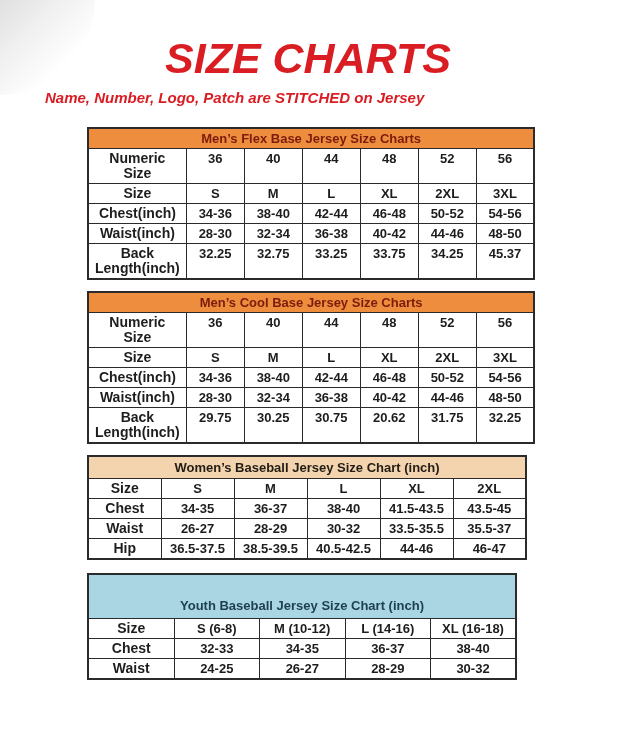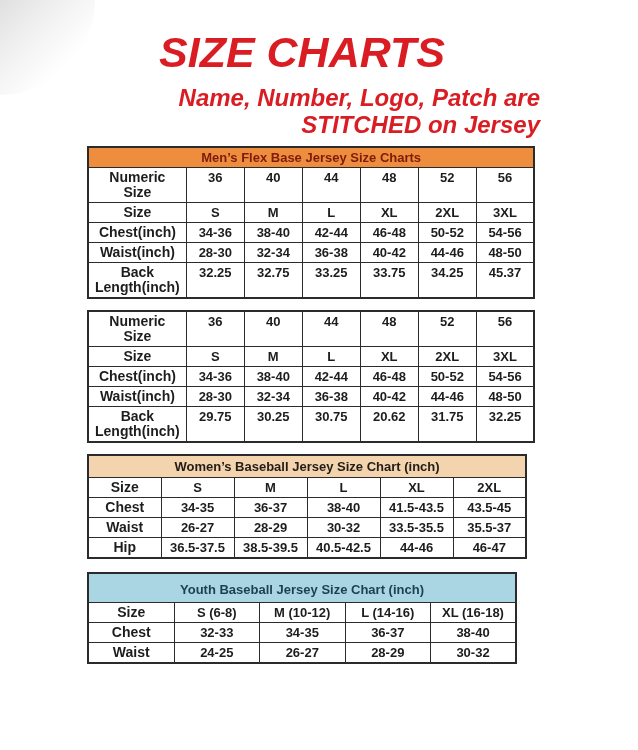--- a/index.html
+++ b/index.html
@@ -17,39 +17,38 @@
   }
   .corner-shade {
     position: absolute; left: 0; top: 0;
     width: 95px; height: 95px;
     background: linear-gradient(135deg, #c6c6c6 0%, #e6e6e6 35%, #ffffff 68%);
     opacity: 0.55;
     border-bottom-right-radius: 100%;
     pointer-events: none;
   }
   .title {
-    margin: 0;
+    margin: 6px;
     padding-top: 30px;
     width: 604px;
     text-align: center;
     font-size: 43px;
     line-height: 1.05;
     font-weight: bold;
     font-style: italic;
     color: var(--title-red, #d91d23);
   }
   .subtitle {
-    margin: 9px 0 0 88px;
+    margin: 9px 0 0 45px;
     width: 452px;
-    font-size: 24px;
+    font-size: 15px;
     line-height: 1.13;
     font-weight: bold;
     font-style: italic;
     color: var(--title-red, #d91d23);
-    text-align: right;
   }
   table.chart {
     border-collapse: collapse;
     table-layout: fixed;
     margin-left: 87px;
     border: 2px solid var(--border, #2b2b2b);
   }
   table.chart td, table.chart th {
     border: 1px solid var(--border, #2b2b2b);
     font-weight: bold;
@@ -60,28 +59,28 @@
     line-height: 15px;
     padding: 2px 2px;
     background: #ffffff;
     overflow: hidden;
   }
   table.chart th { font-size: 14px; padding: 2px 6px; }
   table.chart tr.band td { font-size: 13px; }
   .theme-orange tr.band td, .theme-orange th { background: var(--orange, #ee8d3d); color: var(--orange-band-text, #7c1c0c); }
   .theme-peach  tr.band td, .theme-peach  th { background: var(--peach, #f3d4af);  color: var(--peach-band-text, #221c14); }
   .theme-blue   tr.band td, .theme-blue   th { background: var(--blue, #a9d6e2);   color: var(--blue-band-text, #1d3f4e); }
-  .t0 { margin-top: 8px; }
+  .t0 { margin-top: 20px; }
   .t1 { margin-top: 11px; }
   .t2 { margin-top: 11px; padding-left: 12px; }
   .t3 { margin-top: 13px; }
   .t2 td, .t2 th { padding-top: 3px; padding-bottom: 4px; }
   .t3 td, .t3 th { padding-top: 8px; padding-bottom: 8px; }
   .t2 tr.band td { padding-top: 3px; padding-bottom: 3px; }
-  .t3 tr.band td { padding-top: 8px; padding-bottom: 5px; }
+  .t3 tr.band td { padding-top: 23px; padding-bottom: 5px; }
 </style>
 </head>
 <body>
 
 <div class="page">
   <div class="corner-shade"></div>
   <h1 class="title">SIZE CHARTS</h1>
   <p class="subtitle">Name, Number, Logo, Patch are STITCHED on Jersey</p>
   <table class="chart t0 theme-orange">
       <colgroup>
@@ -148,20 +147,23 @@
       <colgroup>
         <col style="width: 89px;">
         <col style="width: 58px;">
         <col style="width: 58px;">
         <col style="width: 58px;">
         <col style="width: 58px;">
         <col style="width: 58px;">
         <col style="width: 58px;">
       </colgroup>
       <tbody>
+        <tr class="band">
+          <td colspan="7">Men’s Cool Base Jersey Size Charts</td>
+        </tr>
         <tr>
           <th>Numeric Size</th>
           <td>36</td>
           <td>40</td>
           <td>44</td>
           <td>48</td>
           <td>52</td>
           <td>56</td>
         </tr>
         <tr>

